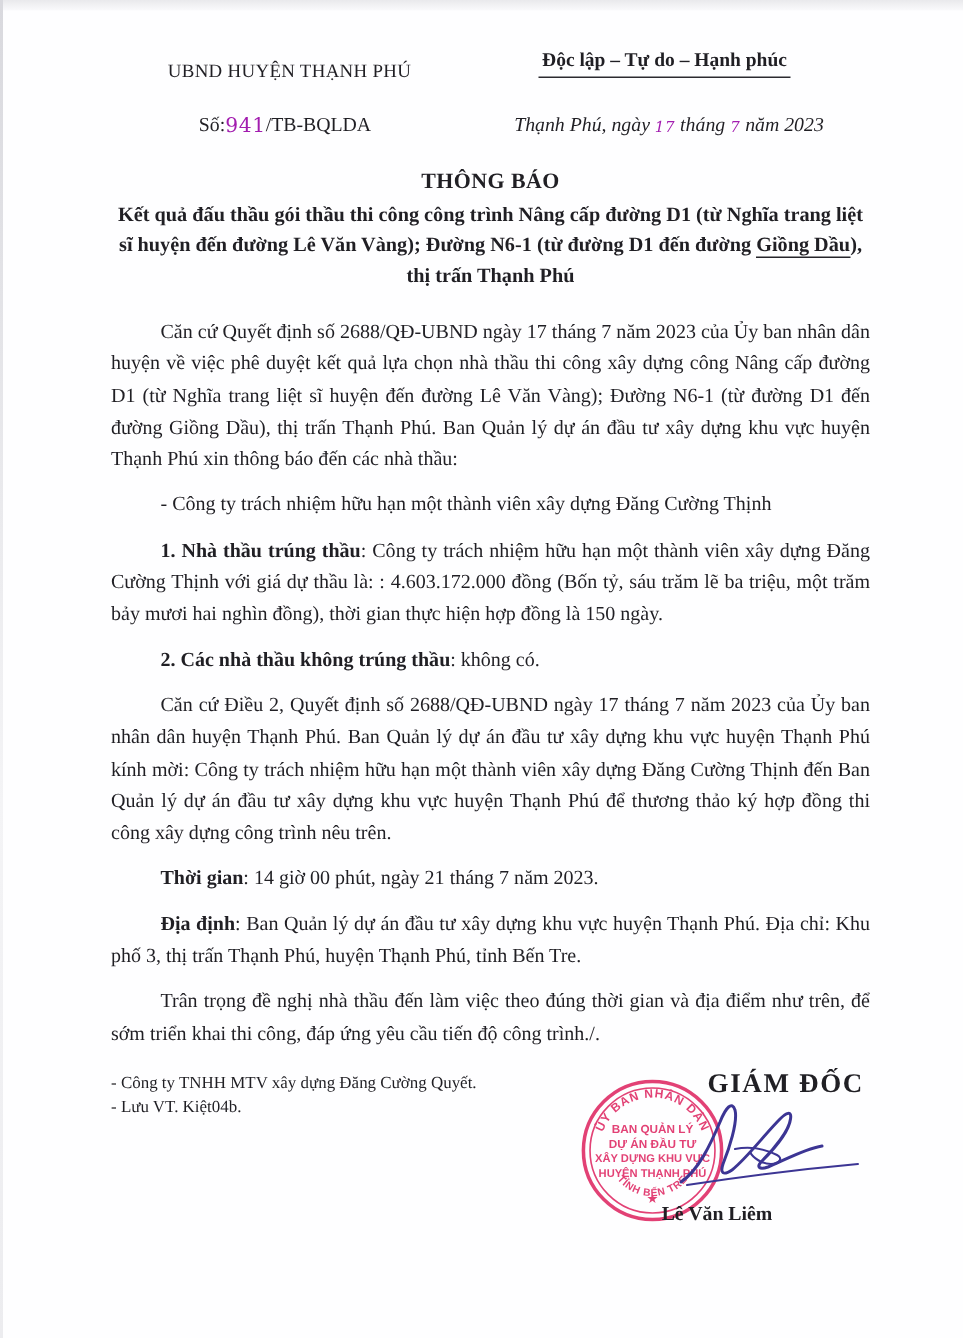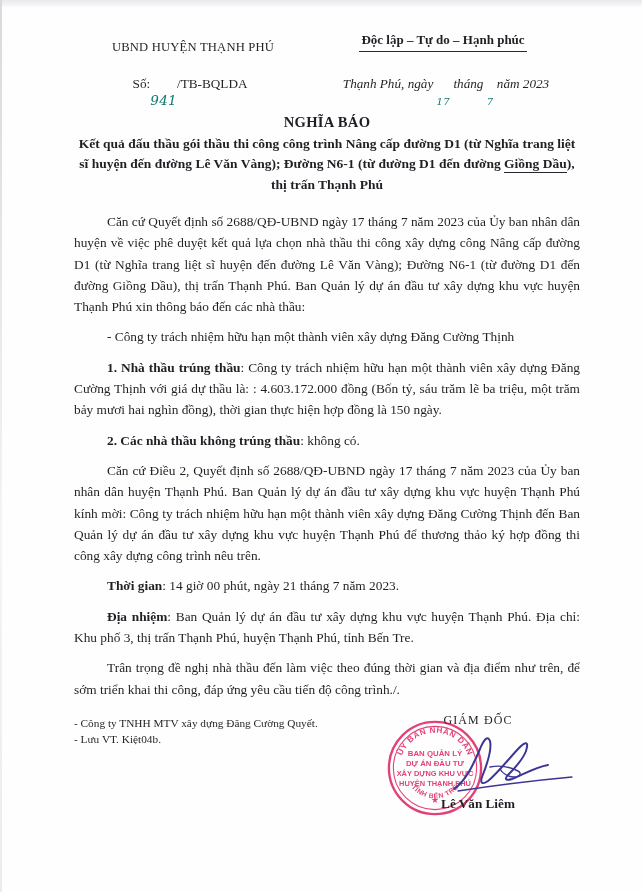--- a/index.html
+++ b/index.html
@@ -93,26 +93,25 @@
     font-size: 13.2px;
   }
   .numrow .right {
     width: 268px;
     text-align: center;
     font-style: italic;
     font-size: 13.2px;
   }
   .ink {
     font-family: "DejaVu Serif", serif;
-    color: #0f766e;
-    font-style: italic;
+    color: #a21caf;
     font-size: 13.5px;
     letter-spacing: .4px;
     position: relative;
-    top: 17px;
+    top: 1px;
   }
   .ink.small { font-size: 10px; }
 
   
   .title-block {
     text-align: center;
     margin-top: 22px;
   }
   .title-main {
     font-weight: bold;
@@ -163,25 +162,26 @@
     margin-bottom: 1px;
   }
   .signature {
     position: absolute;
     right: 4px;
     top: -3px;
     width: 196px;
     text-align: center;
   }
   .sig-role {
-    font-weight: normal;
-    font-size: 12px;
+    font-weight: bold;
+    font-size: 18px;
     letter-spacing: 1.1px;
     position: relative;
     z-index: 4;
+    text-align: right;
   }
   .sig-name {
     font-weight: bold;
     font-size: 13.2px;
     margin-top: 68px;
     position: relative;
     z-index: 4;
   }
 
   
@@ -220,36 +220,36 @@
         <div class="r2">Độc lập – Tự do – Hạnh phúc</div>
       </div>
     </div>
 
     <div class="numrow">
       <div class="left"><span>Số:</span><span class="ink">941</span><span>/TB-BQLDA</span></div>
       <div class="right"><span>Thạnh Phú, ngày</span> <span class="ink small">17</span> <span>tháng</span> <span class="ink small">7</span> <span>năm 2023</span></div>
     </div>
 
     <div class="title-block">
-      <div class="title-main">NGHĨA BÁO</div>
+      <div class="title-main">THÔNG BÁO</div>
       <div class="title-sub">
         <span>Kết quả đấu thầu gói thầu thi công công trình Nâng cấp đường D1 (từ Nghĩa</span>
         <span>trang liệt sĩ huyện đến đường Lê Văn Vàng); Đường N6-1 (từ đường D1 đến</span>
         <span>đường </span><span class="u-giong">Giồng Dầu</span><span>), thị trấn Thạnh Phú</span>
       </div>
     </div>
 
     <div class="body">
       <p>Căn cứ Quyết định số 2688/QĐ-UBND ngày 17 tháng 7 năm 2023 của Ủy ban nhân dân huyện về việc phê duyệt kết quả lựa chọn nhà thầu thi công xây dựng công Nâng cấp đường D1 (từ Nghĩa trang liệt sĩ huyện đến đường Lê Văn Vàng); Đường N6-1 (từ đường D1 đến đường Giồng Dầu), thị trấn Thạnh Phú. Ban Quản lý dự án đầu tư xây dựng khu vực huyện Thạnh Phú xin thông báo đến các nhà thầu:</p>
       <p class="dash">- Công ty trách nhiệm hữu hạn một thành viên xây dựng Đăng Cường Thịnh</p>
       <p><b>1. Nhà thầu trúng thầu</b><span>: Công ty trách nhiệm hữu hạn một thành viên xây dựng Đăng Cường Thịnh với giá dự thầu là: : 4.603.172.000 đồng (Bốn tỷ, sáu trăm lẽ ba triệu, một trăm bảy mươi hai nghìn đồng), thời gian thực hiện hợp đồng là 150 ngày.</span></p>
       <p><b>2. Các nhà thầu không trúng thầu</b><span>: không có.</span></p>
       <p>Căn cứ Điều 2, Quyết định số 2688/QĐ-UBND ngày 17 tháng 7 năm 2023 của Ủy ban nhân dân huyện Thạnh Phú. Ban Quản lý dự án đầu tư xây dựng khu vực huyện Thạnh Phú kính mời: Công ty trách nhiệm hữu hạn một thành viên xây dựng Đăng Cường Thịnh đến Ban Quản lý dự án đầu tư xây dựng khu vực huyện Thạnh Phú để thương thảo ký hợp đồng thi công xây dựng công trình nêu trên.</p>
       <p><b>Thời gian</b><span>: 14 giờ 00 phút, ngày 21 tháng 7 năm 2023.</span></p>
-      <p><b>Địa nhiệm</b><span>: Ban Quản lý dự án đầu tư xây dựng khu vực huyện Thạnh Phú. Địa chỉ: Khu phố 3, thị trấn Thạnh Phú, huyện Thạnh Phú, tỉnh Bến Tre.</span></p>
+      <p><b>Địa định</b><span>: Ban Quản lý dự án đầu tư xây dựng khu vực huyện Thạnh Phú. Địa chỉ: Khu phố 3, thị trấn Thạnh Phú, huyện Thạnh Phú, tỉnh Bến Tre.</span></p>
       <p>Trân trọng đề nghị nhà thầu đến làm việc theo đúng thời gian và địa điểm như trên, để sớm triển khai thi công, đáp ứng yêu cầu tiến độ công trình./.</p>
     </div>
 
     <div class="footer">
       <div class="recipients">
         <div>- Công ty TNHH MTV xây dựng Đăng Cường Quyết.</div>
         <div>- Lưu VT. Kiệt04b.</div>
       </div>
 
       <div class="signature">

